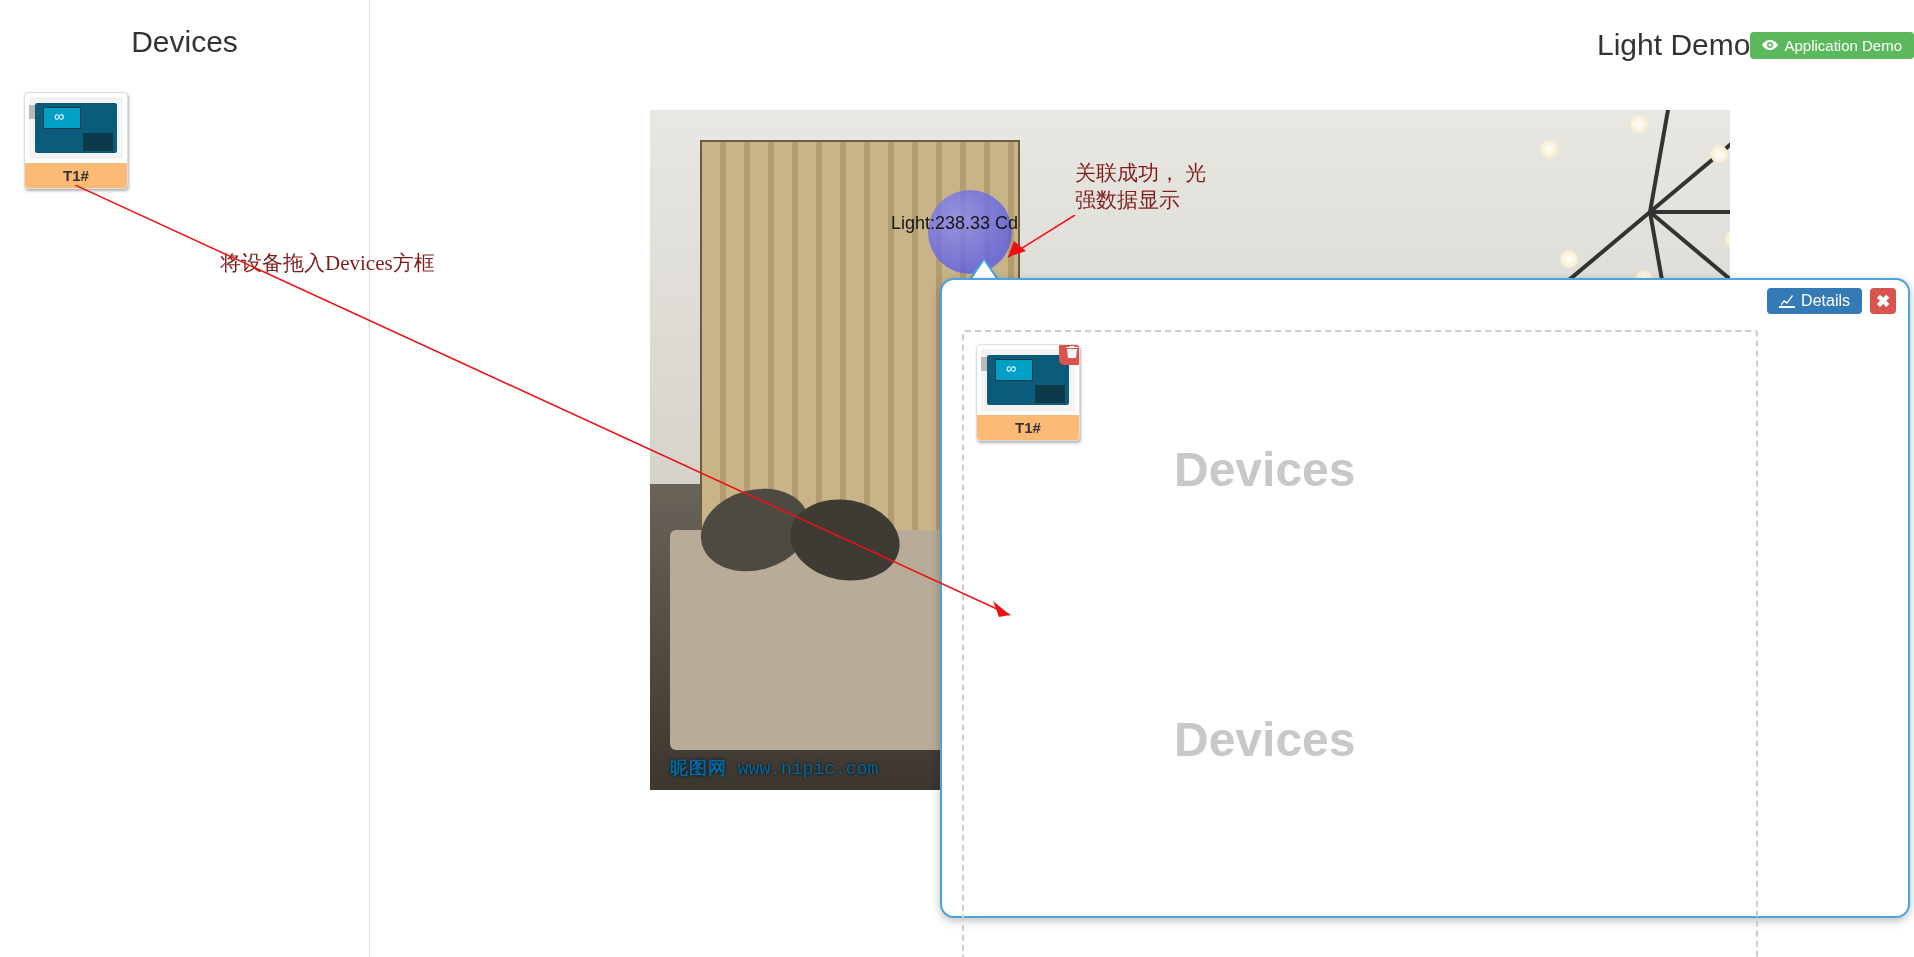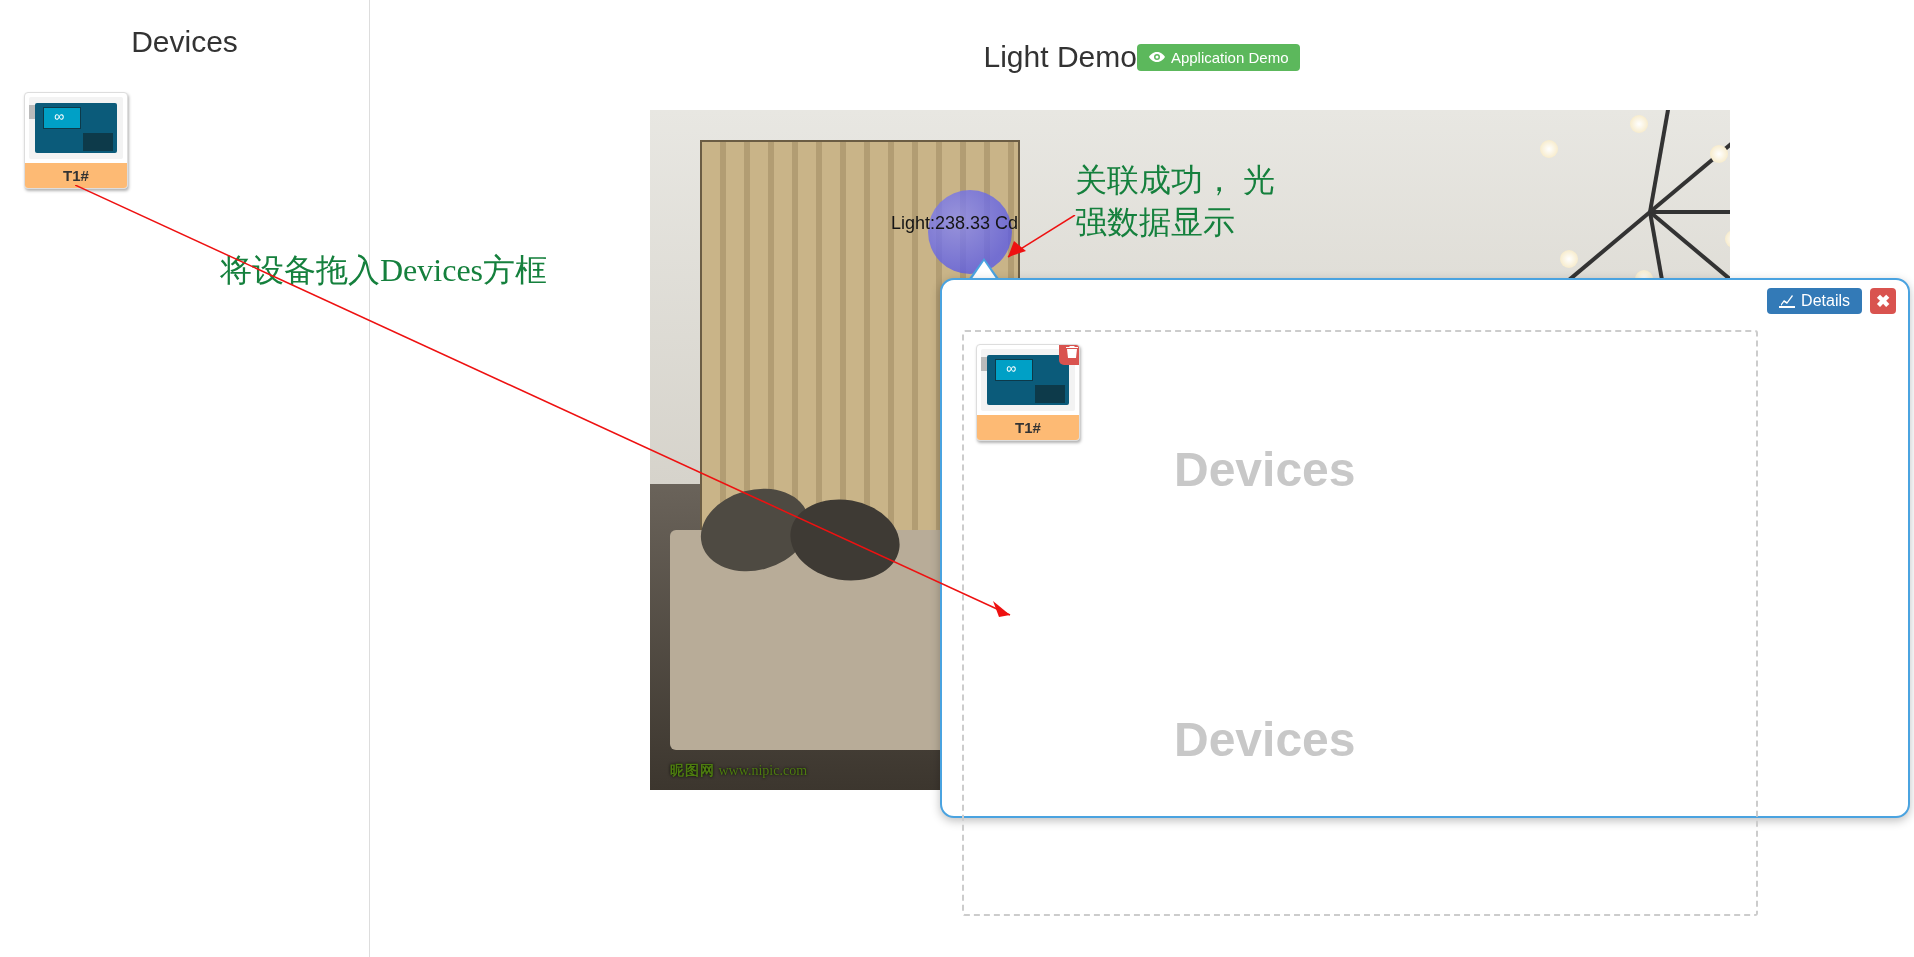--- a/index.html
+++ b/index.html
@@ -14,41 +14,41 @@
   .device-card .label { background: #fdba74; color: #333; text-align: center; font-size: 15px; font-weight: 600; padding: 4px 0; }
 
   .arduino { background: #f3f3f3; border-radius: 2px; position: relative; }
   .arduino .board { position: absolute; left: 6px; top: 6px; right: 6px; bottom: 6px; background: #0b5b7a; border-radius: 2px; }
   .arduino .chip1 { position: absolute; left: 14px; top: 10px; width: 38px; height: 22px; background: #00a0c6; border: 1px solid #0d3a4a; }
   .arduino .chip1::after { content: '∞'; color: #fff; font-size: 14px; position: absolute; left: 10px; top: 0; }
   .arduino .chip2 { position: absolute; right: 10px; bottom: 8px; width: 30px; height: 18px; background: #0d3a4a; }
   .arduino .usb { position: absolute; left: 0px; top: 8px; width: 8px; height: 14px; background: #bbb; }
 
   .main { position: absolute; left: 370px; right: 0; top: 0; bottom: 0; }
-  .main-header { display: flex; justify-content: center; align-items: center; padding: 40px 0 20px 0; }
+  .main-header { display: flex; justify-content: flex-end; align-items: center; padding: 28px 0 20px 0; }
   .main-title { font-size: 30px; font-weight: 400; color: #333; }
   .app-view-btn { background: #5cb85c; color: #fff; border: none; border-radius: 4px; padding: 5px 12px; font-size: 15px; display: inline-flex; align-items: center; gap: 6px; cursor: pointer; }
   .app-view-btn svg { width: 16px; height: 16px; fill: #fff; }
 
   .canvas { position: absolute; left: 280px; top: 110px; width: 1080px; height: 680px; }
 
   
   .room { position: absolute; inset: 0; overflow: hidden; }
   .room .wall { position: absolute; left:0; top:0; right:0; height: 55%; background: linear-gradient(#e8e7e2,#d6d3cb); }
   .room .floor { position: absolute; left:0; bottom:0; right:0; height: 45%; background: linear-gradient(#6a635a,#3c362e); }
   .room .window { position: absolute; left: 50px; top: 30px; width: 320px; height: 400px;
                   background: repeating-linear-gradient(to right,#c9b488 0 18px,#b29d73 18px 24px);
                   border: 2px solid #6b5d44; }
   .room .sofa { position: absolute; left: 20px; bottom: 40px; width: 330px; height: 220px; background: #b8ac98; border-radius: 6px; }
   .room .sofa::before { content:''; position:absolute; left:30px; top:-40px; width:110px; height:80px; background:#4e4a42; border-radius:50%; transform:rotate(-15deg);}
   .room .sofa::after { content:''; position:absolute; left:120px; top:-30px; width:110px; height:80px; background:#3e3a34; border-radius:50%; transform:rotate(10deg);}
   .room .chandelier { position: absolute; right: -70px; top: 10px; width: 300px; height: 180px; }
   .room .chandelier .arm { position:absolute; left:50%; top:50%; width:120px; height:4px; background:#333; transform-origin:left center; }
   .room .chandelier .bulb { position:absolute; width:18px; height:18px; border-radius:50%; background:radial-gradient(#fff,#f4e4b8); }
-  .room .watermark { position:absolute; left:20px; bottom:10px; color:#4d7c0f; font-size:14px; text-shadow:0 0 3px #000; font-family: Liberation Serif, serif; }
+  .room .watermark { position:absolute; left:20px; bottom:10px; color:#0369a1; font-size:18px; text-shadow:0 0 3px #000; font-family: Liberation Mono, monospace; }
   .room .watermark .cn { font-weight:bold; letter-spacing:1px; }
 
   .sensor-bubble { position:absolute; width:84px; height:84px; border-radius:50%; background: radial-gradient(circle at 35% 35%, #8a8af2, #5b5be5 70%); opacity: 0.78; }
   .sensor-label { position:absolute; color:#151515; font-size:18px; white-space:nowrap; }
 
   .popup { position:absolute; background:#fff; border:2px solid #4aa3e0; border-radius:14px; box-shadow:0 3px 10px rgba(0,0,0,0.25); }
   .popup-tail { position:absolute; width:0; height:0; border-left:16px solid transparent; border-right:16px solid transparent; border-bottom:22px solid #4aa3e0; }
   .popup-tail::after { content:''; position:absolute; left:-13px; top:3px; width:0; height:0; border-left:13px solid transparent; border-right:13px solid transparent; border-bottom:19px solid #fff; }
   .popup-toolbar { position:absolute; top:8px; right:12px; display:flex; align-items:center; gap:8px; }
   .details-btn { background:#337ab7; color:#fff; border:none; border-radius:4px; padding:4px 12px; font-size:16px; display:inline-flex; gap:6px; align-items:center; cursor:pointer; }
@@ -58,21 +58,21 @@
   .dropzone { position:absolute; border:2px dashed #ccc; border-radius:3px; left:20px; top:50px; right:150px; bottom:-100px; }
   .dz-label { position:absolute; font-size:48px; font-weight:700; color:#c8c8c8; left:210px; }
   .dz-label.l1 { top:110px; }
   .dz-label.l2 { top:380px; }
 
   .delete-badge { position:absolute; top:-6px; right:-6px; width:26px; height:26px; background:#d9534f; border-radius:5px; display:flex; align-items:center; justify-content:center; }
   .delete-badge svg { width:14px; height:14px; fill:#fff; }
 
   
   .anno { position:absolute; pointer-events:none; }
-  .anno-text { color:#15803d; font-size:32px; font-family: SimSun, serif; white-space:pre; line-height:1.3; }
+  .anno-text { color:#7f1d1d; font-size:21px; font-family: SimSun, serif; white-space:pre; line-height:1.3; }
 </style>
 </head>
 <body>
 
 <div class="sidebar">
   <div class="sidebar-title">Devices</div>
   <div class="device-card" style="left:24px; top:92px;">
     <div class="thumb">
       <div class="arduino">
         <div class="usb"></div>
@@ -118,21 +118,21 @@
       </div>
       <div class="watermark">
         <span class="cn">昵图网</span>&nbsp;<span>www.nipic.com</span>
       </div>
     </div>
 
     <div class="sensor-bubble" style="left:278px; top:80px;"></div>
     <div class="sensor-label" style="left:241px; top:103px;">Light:238.33 Cd</div>
 
     <div class="popup-tail" style="left:318px; top:148px;"></div>
-    <div class="popup" style="left:290px; top:168px; width:970px; height:540px;">
+    <div class="popup" style="left:290px; top:168px; width:970px; height:640px;">
       <div class="popup-toolbar">
         <button class="details-btn">
           <svg viewBox="0 0 16 16">
               <path d="M0 13h16v2H0zM2 11l3-4 3 2 5-7 1 1-6 8-3-2-3 4z"></path>
             </svg>
           <span>Details</span>
         </button>
         <button class="close-btn">
           <span>✖</span>
         </button>

